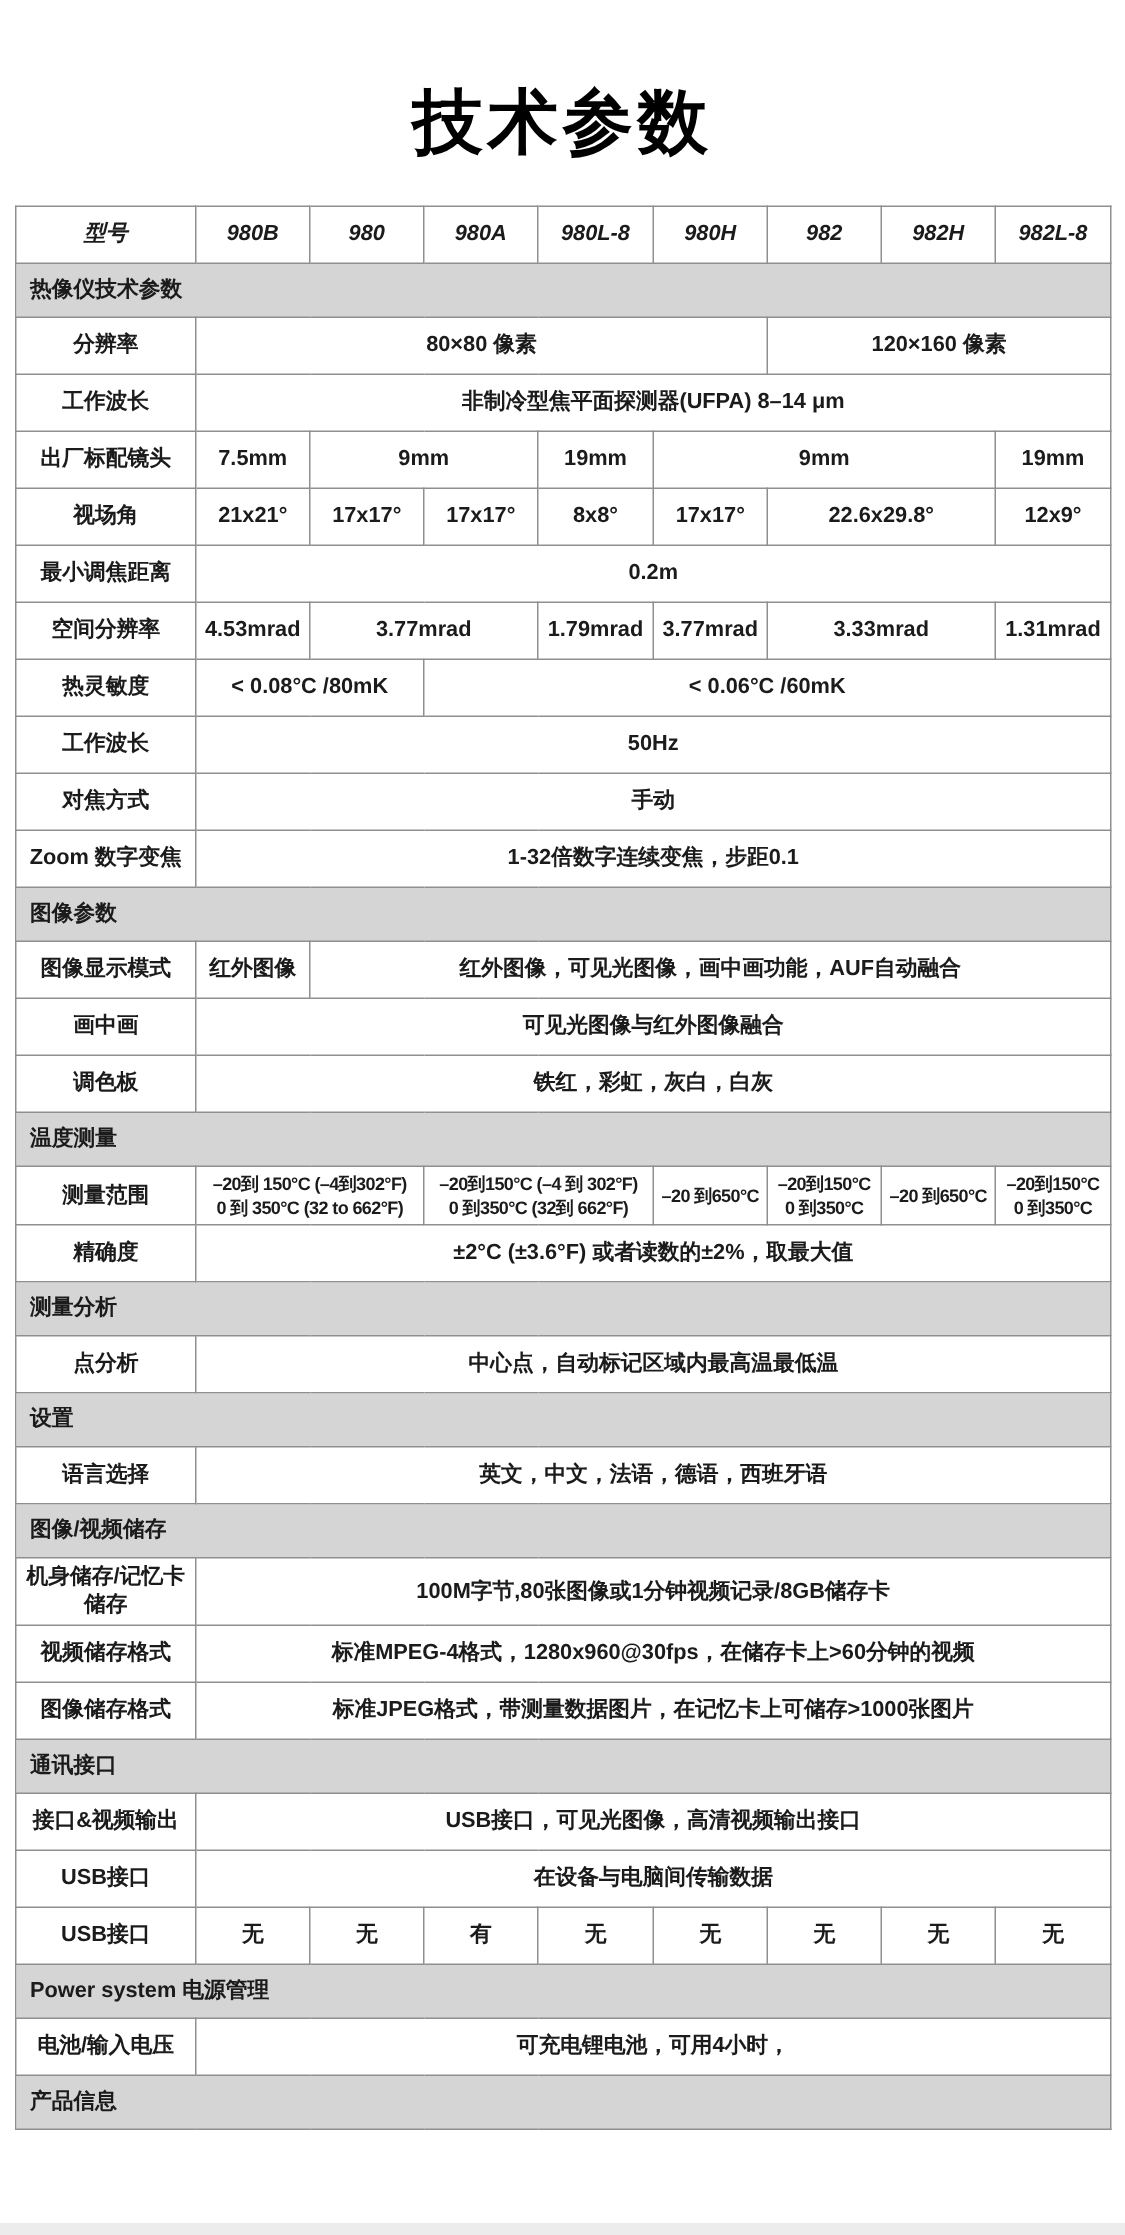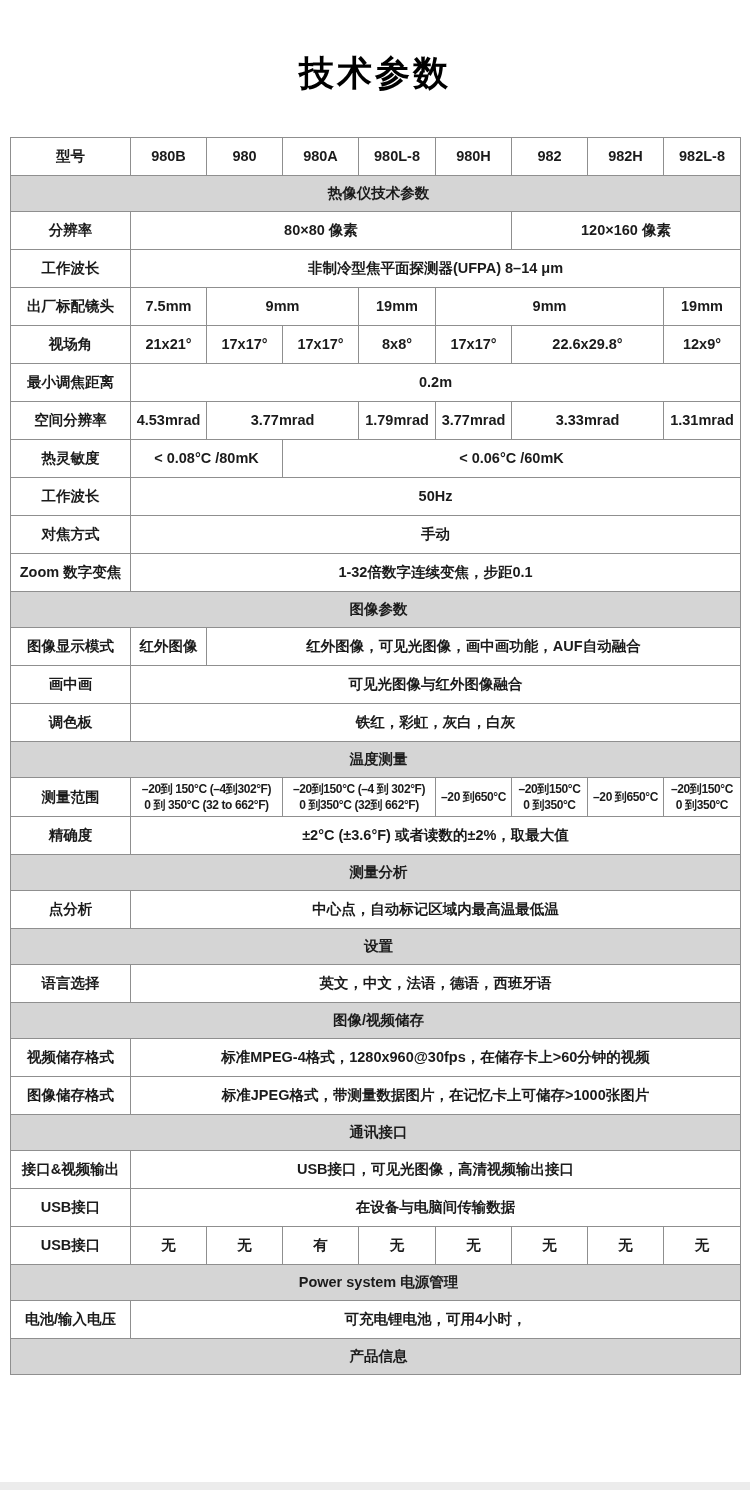--- a/index.html
+++ b/index.html
@@ -13,21 +13,21 @@
     width:750px;height:1490px;
     background:#ffffff;
     font-family:"Liberation Sans","DejaVu Sans",sans-serif;
     color:var(--text);
     position:relative;
     overflow:hidden;
   }
   .title{
     position:absolute;top:50px;left:0;right:0;
     text-align:center;
-    font-size:35px;
+    font-size:47px;
     font-weight:bold;
     letter-spacing:3px;
     color:#000;
   }
   table.spec{
     position:absolute;
     top:137px;left:10px;
     width:730px;
     border-collapse:collapse;
     table-layout:fixed;
@@ -43,24 +43,24 @@
     height:31px;
     overflow:hidden;
     white-space:pre-line;
     word-break:break-all;
   }
   td.label{
     text-align:left;
     padding-left:9px;
     white-space:normal;
   }
-  tr.header td{font-weight:bold;}
+  tr.header td{font-weight:bold;font-style:italic;}
   tr.section td{
     background:var(--section-bg);
-    text-align:center;
+    text-align:left;
     padding-left:9px;
     height:29px;
     font-weight:600;
   }
   tr.small-text td.value{
     font-size:12px;
     letter-spacing:-0.4px;
     padding:3px 1px;
     line-height:1.35;
   }
@@ -209,20 +209,24 @@
         <td colspan="9">设置</td>
       </tr>
       <tr class="data">
         <td class="label">语言选择</td>
         <td colspan="8" class="value">英文，中文，法语，德语，西班牙语</td>
       </tr>
       <tr class="section">
         <td colspan="9">图像/视频储存</td>
       </tr>
       <tr class="data">
+        <td class="label">机身储存/记忆卡储存</td>
+        <td colspan="8" class="value">100M字节,80张图像或1分钟视频记录/8GB储存卡</td>
+      </tr>
+      <tr class="data">
         <td class="label">视频储存格式</td>
         <td colspan="8" class="value">标准MPEG-4格式，1280x960@30fps，在储存卡上&gt;60分钟的视频</td>
       </tr>
       <tr class="data">
         <td class="label">图像储存格式</td>
         <td colspan="8" class="value">标准JPEG格式，带测量数据图片，在记忆卡上可储存&gt;1000张图片</td>
       </tr>
       <tr class="section">
         <td colspan="9">通讯接口</td>
       </tr>

